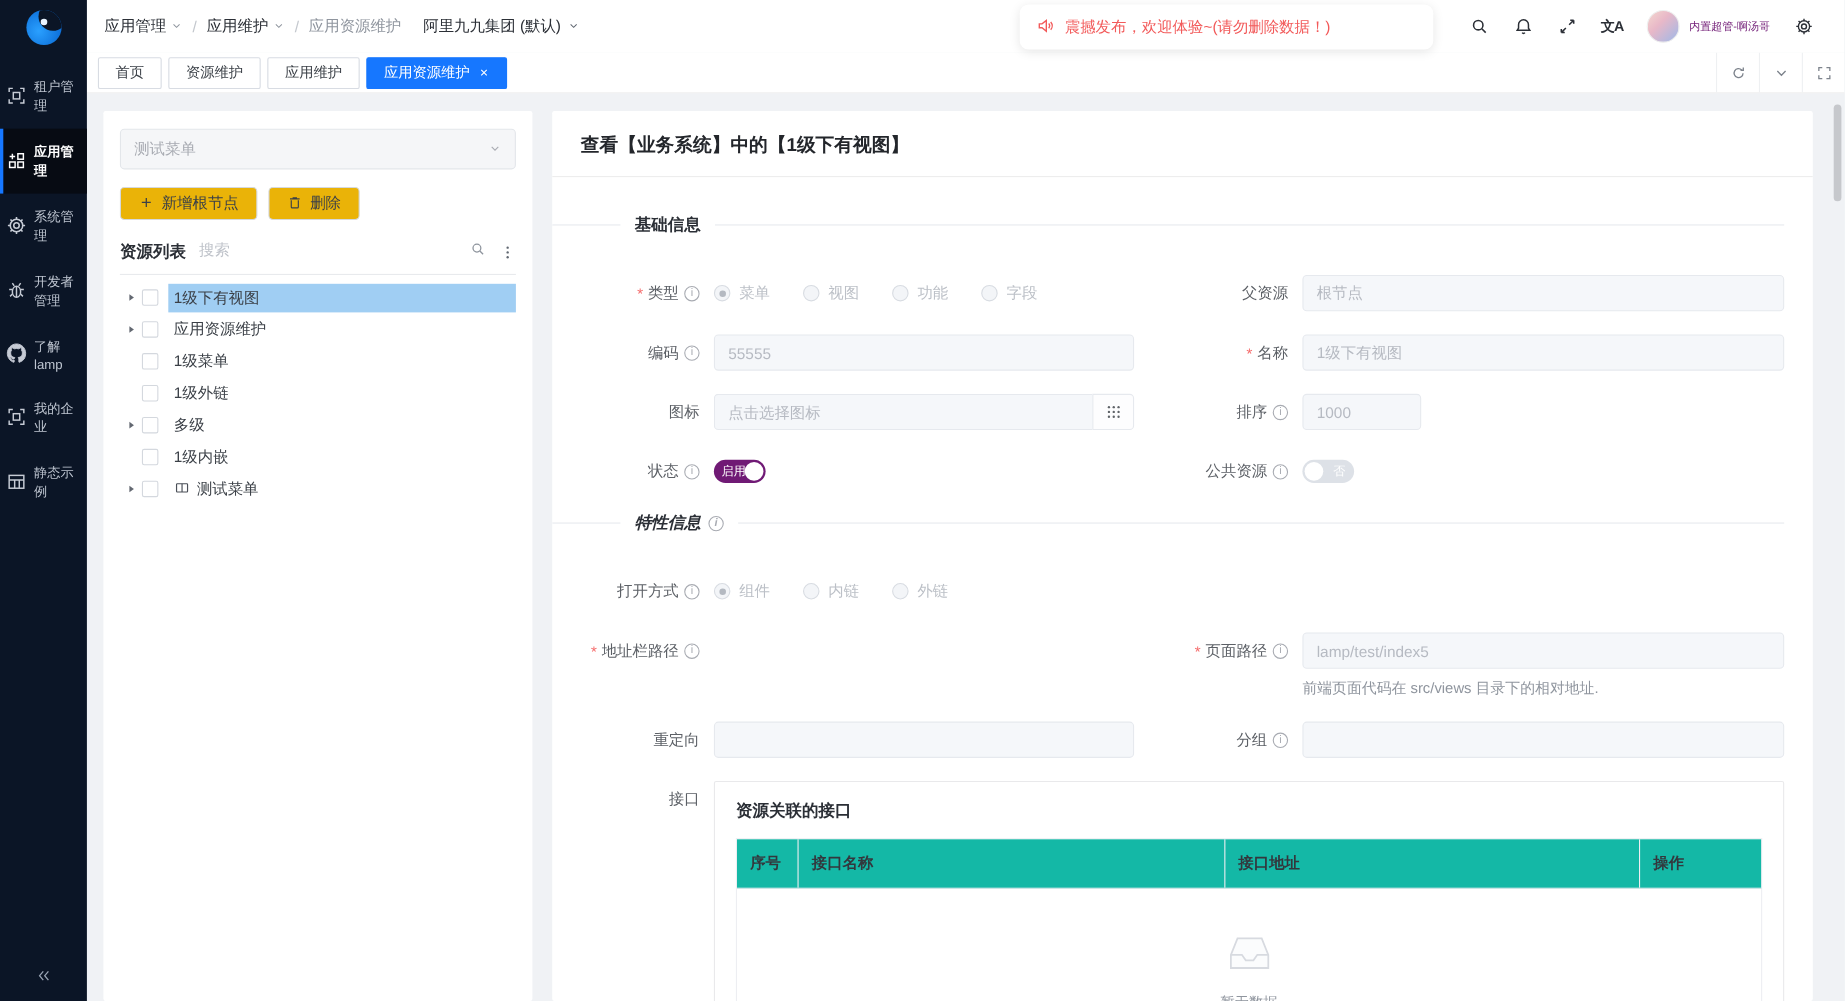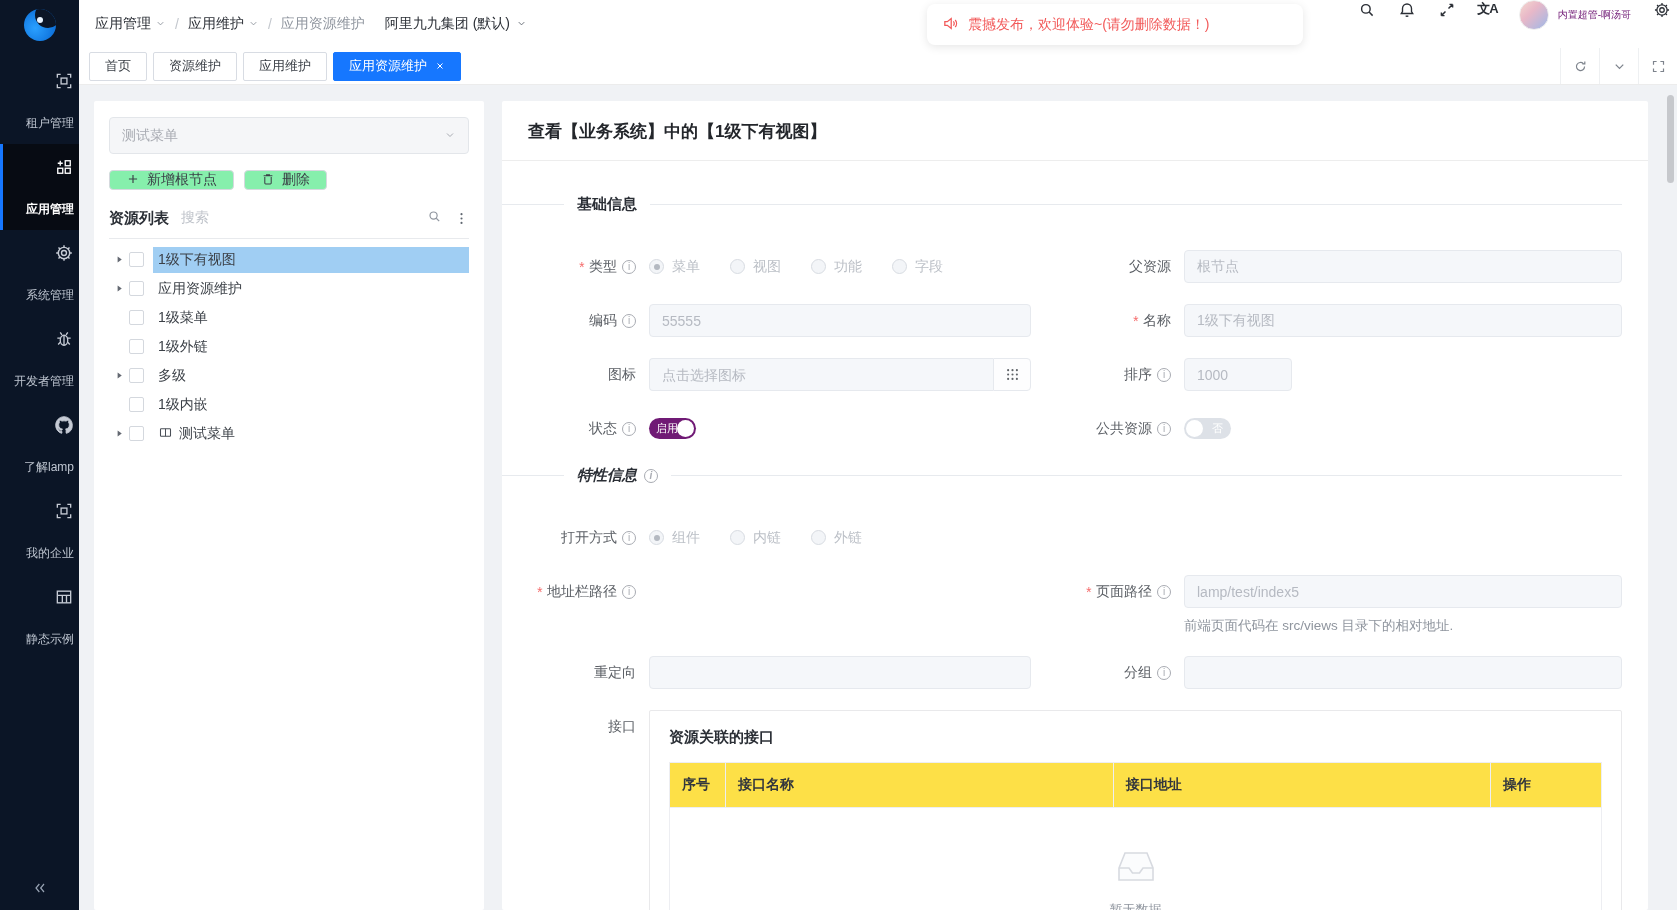--- a/index.html
+++ b/index.html
@@ -10,41 +10,41 @@
   
   .sidebar { position:absolute; left:0; top:0; width:79px; height:100%; background:#0b1526; z-index:10; }
   .logo-wrap { height:50px; display:flex; align-items:center; justify-content:center; }
   .logo { position:relative; width:32px; height:32px; border-radius:50%;
           background:radial-gradient(circle at 35% 60%, #2aa0ff, #0c6ed8 75%); overflow:hidden; }
   .logo::before { content:''; position:absolute; width:26px; height:26px; border-radius:50%;
           background:#0b1526; top:-7px; left:11px; }
   .logo::after { content:''; position:absolute; width:6px; height:6px; border-radius:50%;
           background:#e8f3ff; top:8px; left:13px; }
   .side-menu { margin-top:8px; }
-  .side-item { padding:13px 2px 12px; display:flex; flex-direction:column; align-items:flex-end; gap:21px;
+  .side-item { padding:13px 2px 12px; display:flex; align-items:center; gap:6px;
           color:#bfc6d1; font-size:12px; cursor:pointer; border-left:3px solid transparent; border-right:3px solid transparent; }
   .side-item svg { width:20px; height:20px; stroke:#c6cbd5; }
   .side-item.active { background:#070b13; color:#ffffff; font-weight:bold; border-left:3px solid #1677ff; }
   .side-item.active svg { stroke:#ffffff; }
   .collapse-bar { position:absolute; bottom:10px; left:0; width:100%; display:flex; justify-content:center; color:#98a3b3; cursor:pointer; }
 
   
   .header { position:absolute; left:79px; top:0; right:0; height:48px; background:#fff; display:flex; align-items:center; padding:0 16px; }
   .breadcrumb { display:flex; align-items:center; gap:9px; font-size:14px; color:#2b2f36; }
   .crumb { display:flex; align-items:center; gap:4px; cursor:pointer; }
   .crumb svg { width:11px; height:11px; stroke:#8f959e; }
   .crumb-sep { color:#c3c7cd; }
   .crumb.last { color:#8f959e; cursor:default; }
   .tenant { display:flex; align-items:center; gap:6px; margin-left:20px; font-size:14px; color:#2b2f36; cursor:pointer; }
   .tenant svg { width:11px; height:11px; stroke:#5f6670; }
   .announce { position:absolute; left:848px; top:4px; width:376px; height:41px; background:#fff; border-radius:8px;
           box-shadow:0 2px 10px rgba(0,0,0,.10); display:flex; align-items:center; gap:9px; padding:0 15px;
           color:#f25a5a; font-size:14px; white-space:nowrap; overflow:hidden; z-index:6; }
   .announce svg { flex:none; width:17px; height:17px; stroke:#f25a5a; }
-  .header-right { position:absolute; right:6px; top:0; height:48px; display:flex; align-items:flex-start; gap:21px; }
+  .header-right { position:absolute; right:28px; top:0; height:48px; display:flex; align-items:center; gap:21px; }
   .hicon { width:19px; height:19px; display:flex; align-items:center; justify-content:center; cursor:pointer; color:#2b2f36; }
   .hicon svg { width:18px; height:18px; stroke:#2b2f36; }
   .translate { font-size:13px; font-weight:bold; color:#2b2f36; cursor:pointer; letter-spacing:-1px; }
   .userbox { display:flex; align-items:center; gap:9px; cursor:pointer; }
   .avatar { width:30px; height:30px; border-radius:50%;
           background:linear-gradient(135deg,#f5d8cf 0%,#e8b8c8 40%,#9db8e8 100%); border:1px solid #eee; }
   .username { font-size:10px; color:#701a75; }
 
   
   .tabbar { position:absolute; left:79px; top:48px; right:0; height:37px; background:#fff; border-bottom:1px solid #ececec;
@@ -59,21 +59,21 @@
 
   
   .content { position:absolute; top:85px; left:79px; right:0; bottom:0; background:#f0f2f5; padding:16px 29px 0 15px; display:flex; gap:18px; }
 
   
   .tree-panel { width:390px; flex:none; background:#fff; border-radius:2px; padding:16px 15px; overflow:hidden; }
   .select { height:37px; background:#f5f6f8; border:1px solid #e3e6ea; border-radius:4px; display:flex; align-items:center;
           justify-content:space-between; padding:0 12px; font-size:14px; color:#a8abb2; cursor:pointer; }
   .select svg { width:12px; height:12px; stroke:#a8abb2; }
   .btn-row { margin-top:16px; display:flex; gap:10px; }
-  .btn { height:20px; padding:0 16px; background:#86efac; border:1px solid #d5d9de; border-radius:4px; display:flex;
+  .btn { height:30px; padding:0 16px; background:#eab308; border:1px solid #d5d9de; border-radius:4px; display:flex;
           align-items:center; gap:7px; font-size:14px; color:#3b4047; cursor:pointer; }
   .btn svg { width:14px; height:14px; stroke:#3b4047; }
   .list-head { margin-top:19px; display:flex; align-items:center; border-bottom:1px solid #e8eaed; padding-bottom:10px; }
   .list-title { font-size:15px; font-weight:bold; color:#2b2f36; flex:none; }
   .search { flex:1; margin-left:12px; display:flex; align-items:flex-start; }
   .search input { border:none; outline:none; flex:1; min-width:0; font-size:14px; color:#333; background:transparent; }
   .search input::placeholder { color:#bfc3ca; }
   .search svg { width:15px; height:15px; stroke:#8f959e; flex:none; }
   .dots { margin-left:12px; cursor:pointer; display:flex; }
   .dots svg { width:15px; height:15px; fill:#5f6670; }
@@ -130,21 +130,21 @@
   .switch.on .sknob { right:2px; }
   .switch.on .stext { left:7px; }
   .switch.off { background:#dde1e7; }
   .switch.off .sknob { left:2px; }
   .switch.off .stext { right:8px; }
 
   
   .api-card { border:1px solid #e9e9eb; border-radius:2px; padding:17px 19px 0; height:300px; overflow:hidden; }
   .api-title { font-size:15px; font-weight:bold; color:#2b2f36; }
   .api-table { margin-top:15px; border:1px solid #edeef2; border-bottom:none; }
-  .api-thead { display:flex; background:#fde047; border-bottom:1px solid #edeef2; }
+  .api-thead { display:flex; background:#14b8a6; border-bottom:1px solid #edeef2; }
   .th { padding:13px 12px; font-size:14px; color:#33373d; font-weight:bold; border-right:1px solid #edeef2; }
   .th:last-child { border-right:none; }
   .th.c-idx { width:56px; flex:none; }
   .th.c-name { flex:1.03; }
   .th.c-url { flex:1; }
   .th.c-op { width:110px; flex:none; text-align:left; }
   .api-empty { display:flex; flex-direction:column; align-items:center; padding-top:38px; }
   .api-empty svg { width:50px; height:42px; }
   .empty-text { margin-top:9px; font-size:13px; color:#8f959e; }
 

